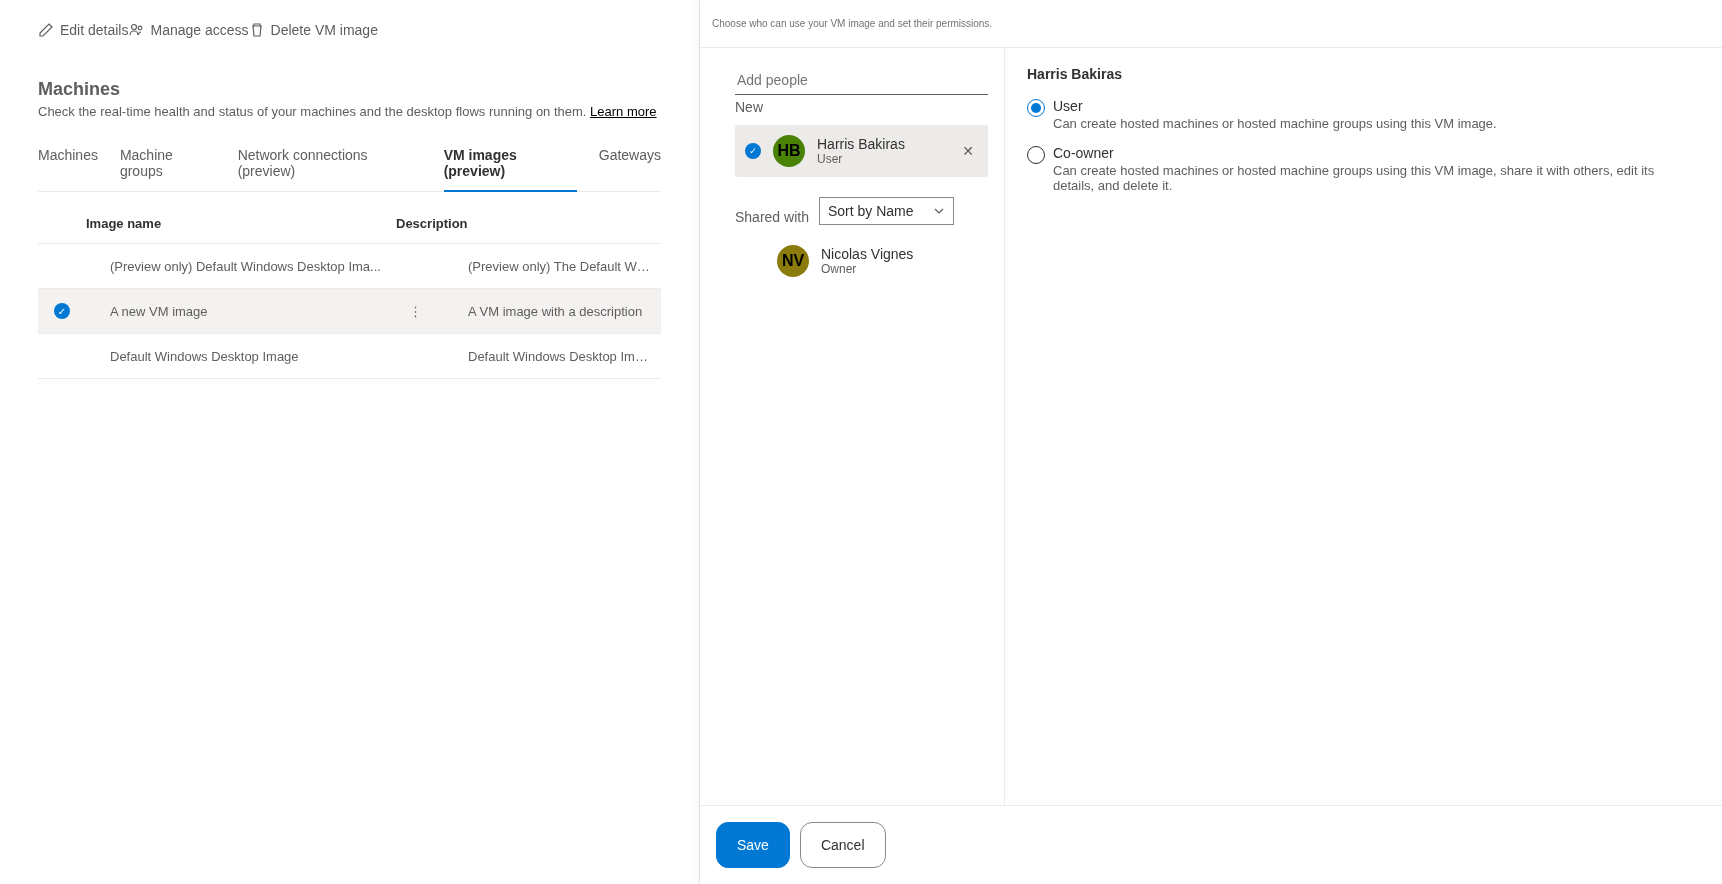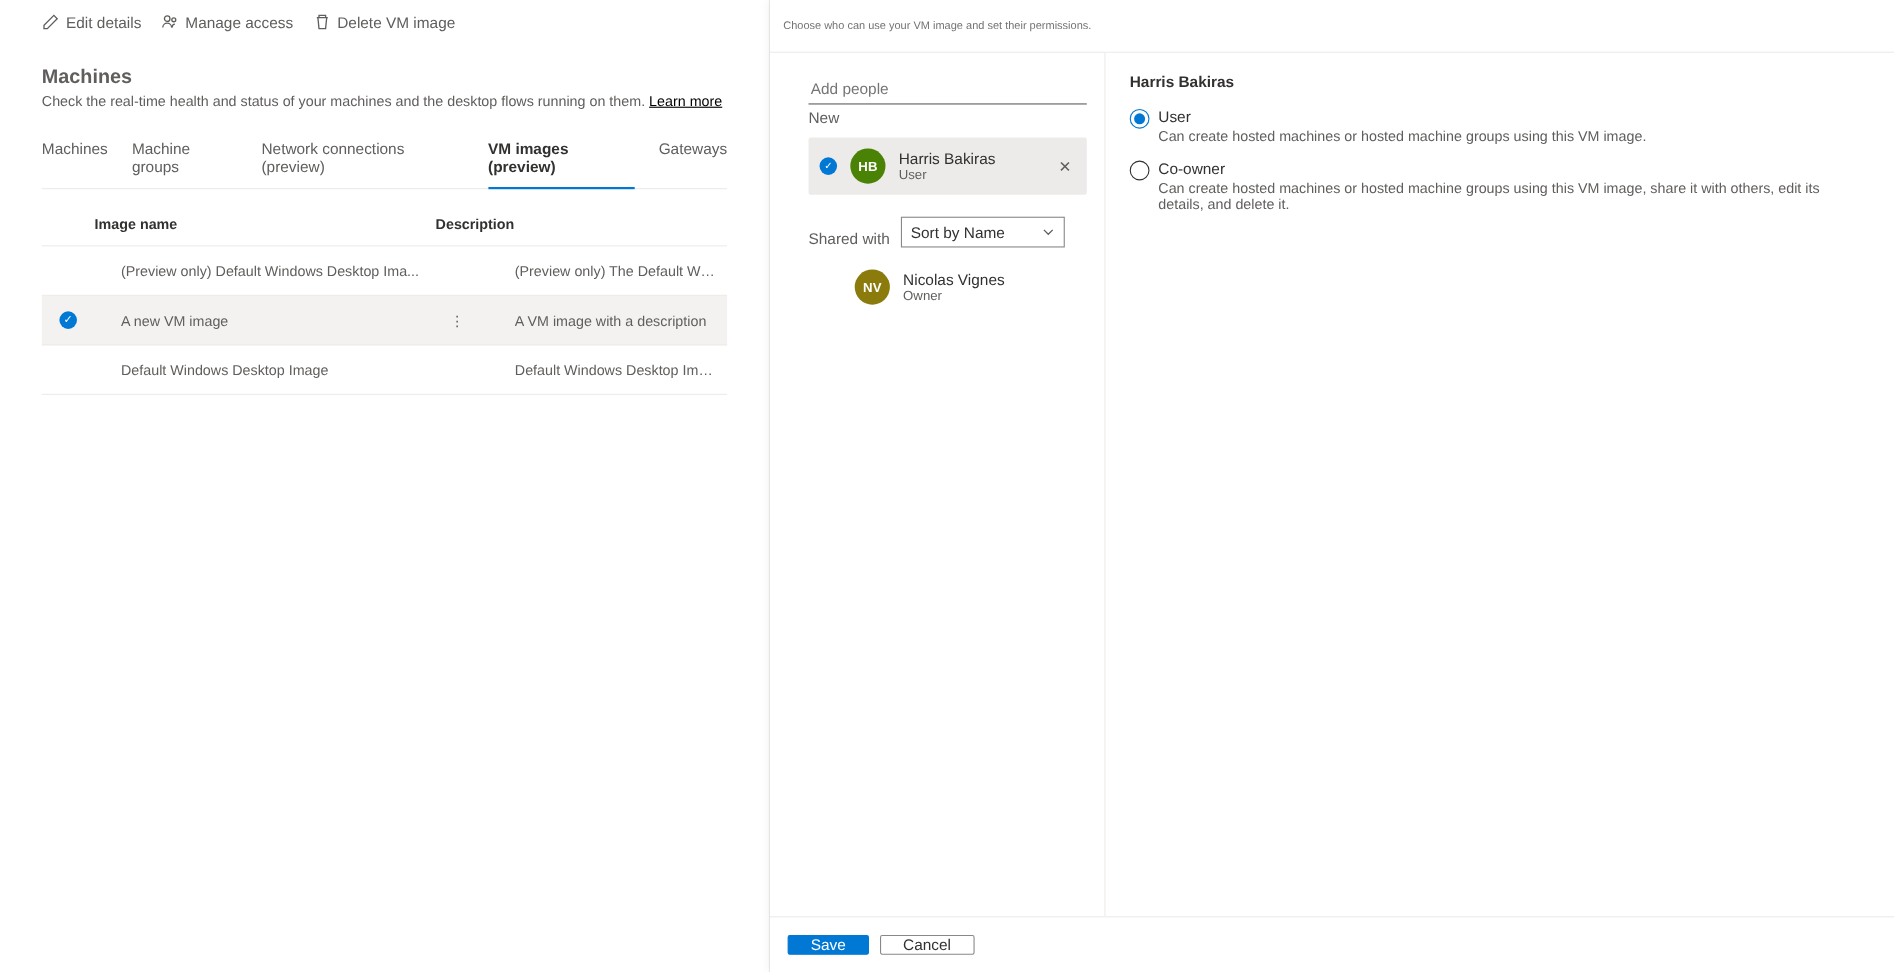--- a/index.html
+++ b/index.html
@@ -19,22 +19,21 @@
     }
     .main-area {
       width: 700px;
       height: 100%;
       border-right: 1px solid #edebe9;
       float: left;
     }
     .command-bar {
       display: flex;
       align-items: center;
-      padding: 12px 38px;
-      gap: 18px;
+      padding: 22px 38px;
       border-bottom: 1px solid #fff;
     }
     .command-btn {
       display: flex;
       align-items: center;
       gap: 6px;
       color: #605e5c;
       cursor: pointer;
       font-size: 14px;
     }
@@ -204,22 +203,22 @@
       font-size: 9px;
     }
     .avatar {
       width: 32px;
       height: 32px;
       border-radius: 50%;
       display: flex;
       align-items: center;
       justify-content: center;
       font-weight: 600;
-      font-size: 12px;
-      color: #ffffff;
+      font-size: 16px;
+      color: #000000;
     }
     .avatar.green { background: #498205; }
     .avatar.olive { background: #8a7b0c; }
     .person-info { flex: 1; }
     .person-name { font-size: 14px; color: #323130; }
     .person-role { font-size: 12px; color: #605e5c; }
     .remove-btn {
       cursor: pointer;
       color: #605e5c;
       font-size: 14px;
@@ -230,21 +229,21 @@
       align-items: flex-end;
       gap: 10px;
       margin: 20px 0 10px 0;
     }
     .sort-select {
       display: flex;
       align-items: center;
       justify-content: space-between;
       border: 1px solid #8a8886;
       padding: 5px 8px;
-      width: 149px;
+      width: 135px;
       cursor: pointer;
       font-size: 14px;
     }
     .sort-select svg { width: 12px; height: 12px; }
     .panel-right-title {
       font-weight: 600;
       font-size: 14px;
       margin-bottom: 16px;
     }
     .radio-option {
@@ -277,24 +276,24 @@
     }
     .radio-label { font-size: 14px; }
     .radio-desc { font-size: 13px; color: #605e5c; margin-top: 2px; }
     .panel-footer {
       padding: 16px;
       border-top: 1px solid #edebe9;
       display: flex;
       gap: 10px;
     }
     .btn {
-      padding: 0 20px;
-      font-size: 14px;
-      cursor: pointer;
-      border-radius: 2px;
+      padding: 14px 20px;
+      font-size: 14px;
+      cursor: pointer;
+      border-radius: 12px;
     }
     .btn-primary {
       background: #0078d4;
       color: #fff;
       border: 1px solid #0078d4;
     }
     .btn-secondary {
       background: #fff;
       color: #323130;
       border: 1px solid #8a8886;

